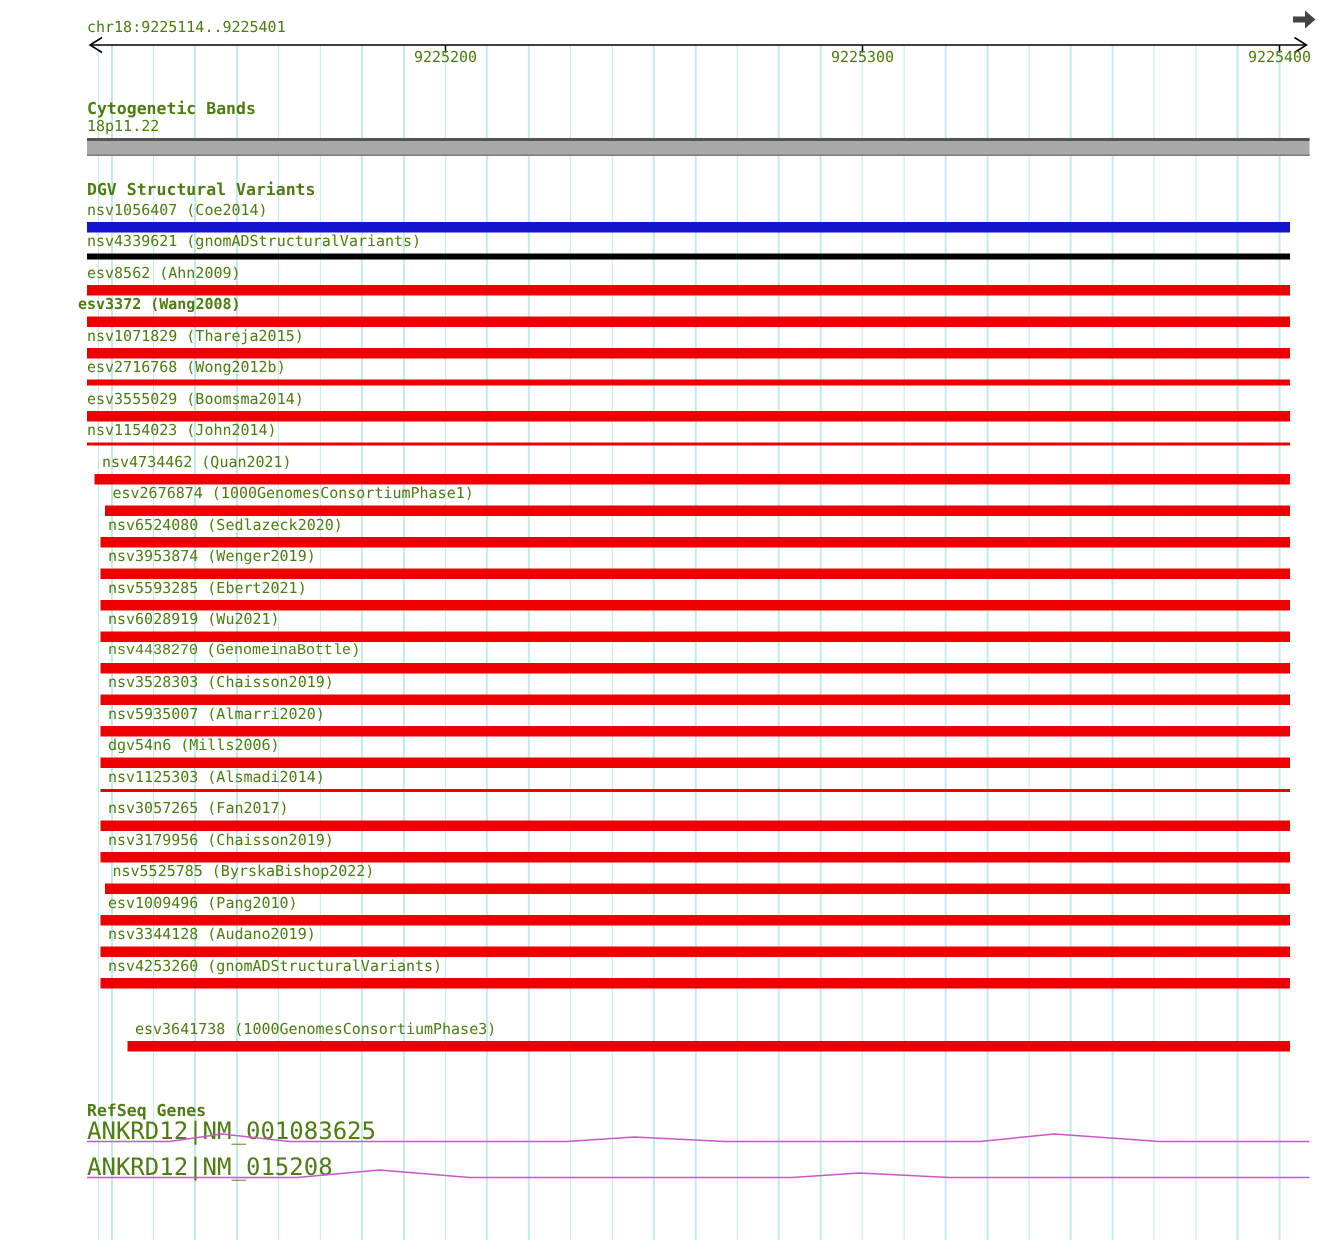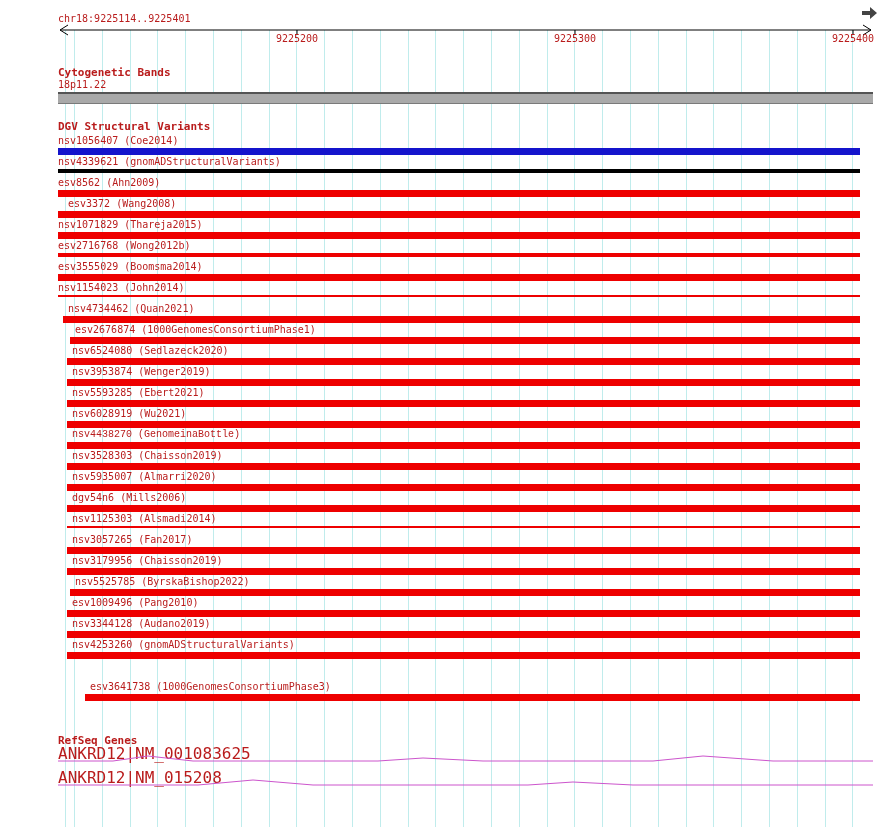--- a/index.html
+++ b/index.html
@@ -1,17 +1,17 @@
 <!DOCTYPE html>
 <html><head>
 <meta charset="utf-8">
 <style>
   html,body{margin:0;padding:0;background:#fff;}
   #root{position:relative;width:890px;height:827px;background:#fff;overflow:hidden;
-        font-family:"DejaVu Sans Mono","Liberation Mono",monospace;color:#b91c1c;}
+        font-family:"DejaVu Sans Mono","Liberation Mono",monospace;color:#4d7c0f;}
   
   #grid{position:absolute;left:58px;top:30px;width:815px;height:797px;
         background-image:repeating-linear-gradient(90deg,#c0ecec 0px,#c0ecec 1px,transparent 1px,transparent 27.8px);
         background-position:16px 0;}
   .region{position:absolute;left:58px;top:13px;font-size:10px;white-space:nowrap;}
   .ruler-svg{position:absolute;left:58px;top:23px;}
   .tick{position:absolute;top:33px;font-size:10px;transform:translateX(-50%);white-space:nowrap;}
   .hdr{position:absolute;font-weight:bold;font-size:11px;line-height:12px;white-space:nowrap;}
   .sub{position:absolute;font-size:10px;line-height:11px;white-space:nowrap;}
   #cytoband-bar{position:absolute;left:58px;top:92px;width:815px;height:9px;
@@ -66,21 +66,21 @@
       </div>
     <div class="vrow" style="top: 21px;">
         <span class="vlab" style="left: 58px;">nsv4339621 (gnomADStructuralVariants)</span>
         <div class="vbar" style="left: 58px; height: 4px; background: rgb(0, 0, 0);"></div>
       </div>
     <div class="vrow" style="top: 42px;">
         <span class="vlab" style="left: 58px;">esv8562 (Ahn2009)</span>
         <div class="vbar" style="left: 58px; height: 7px; background: rgb(238, 0, 0);"></div>
       </div>
     <div class="vrow" style="top: 63px;">
-        <span class="vlab" style="left: 68px;">esv3372 (Wang2008)</span>
+        <span class="vlab" style="left: 52px; font-weight: bold;">esv3372 (Wang2008)</span>
         <div class="vbar" style="left: 58px; height: 7px; background: rgb(238, 0, 0);"></div>
       </div>
     <div class="vrow" style="top: 84px;">
         <span class="vlab" style="left: 58px;">nsv1071829 (Thareja2015)</span>
         <div class="vbar" style="left: 58px; height: 7px; background: rgb(238, 0, 0);"></div>
       </div>
     <div class="vrow" style="top: 105px;">
         <span class="vlab" style="left: 58px;">esv2716768 (Wong2012b)</span>
         <div class="vbar" style="left: 58px; height: 4px; background: rgb(238, 0, 0);"></div>
       </div>

